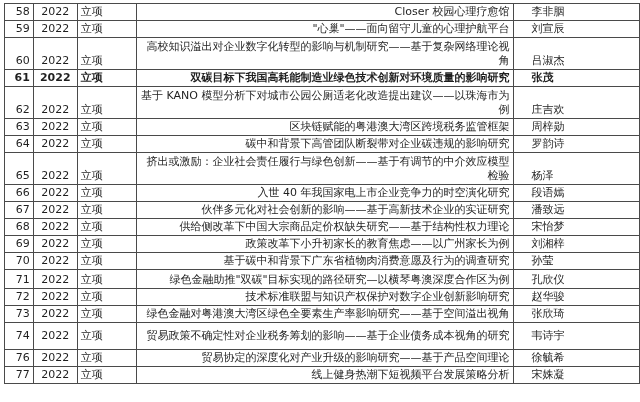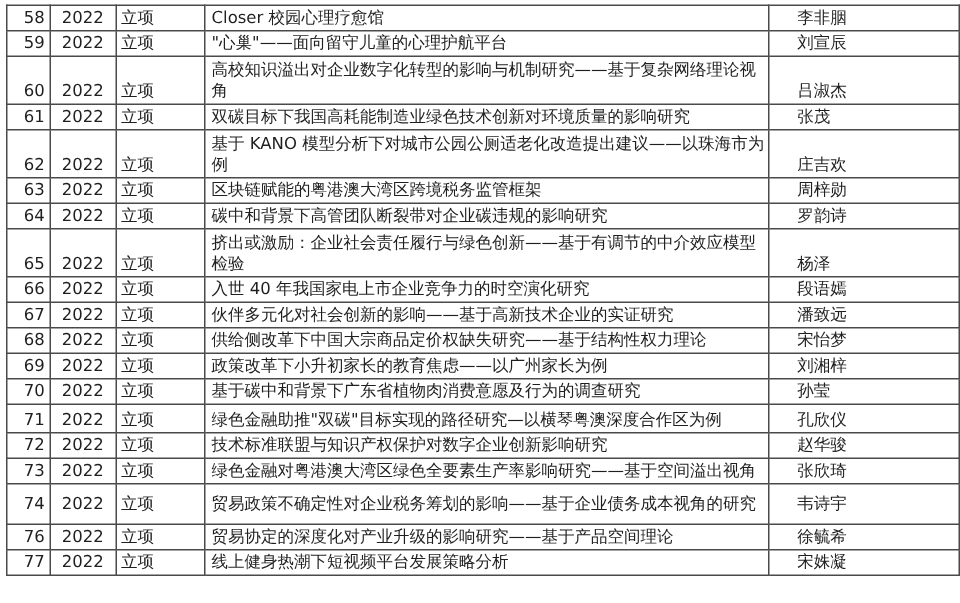--- a/index.html
+++ b/index.html
@@ -15,21 +15,21 @@
   td{
     border:1px solid #4a4a4a;
     font-size:11px;line-height:14px;color:#1f1f1f;
     vertical-align:bottom;
     padding:0 3px 1px 3px;
     overflow:hidden;white-space:nowrap;
   }
   td.c-no{text-align:right;}
   td.c-year{text-align:center;}
   td.c-status{text-align:left;}
-  td.c-title{padding-left:4px;}
+  td.c-title{padding-left:4px;text-align:right;}
   td.c-title .tline{white-space:nowrap;}
   td.c-name{padding-left:18px;}
   tr.v-mid td{vertical-align:middle;}
 </style>
 </head>
 <body>
 
 <table>
   <colgroup>
     <col style="width:29px">
@@ -60,21 +60,21 @@
       <tr style="height: 32px;">
         <td class="c-no">60</td>
         <td class="c-year">2022</td>
         <td class="c-status">立项</td>
         <td class="c-title">
           <div class="tline">高校知识溢出对企业数字化转型的影响与机制研究——基于复杂网络理论视</div>
           <div class="tline">角</div>
         </td>
         <td class="c-name">吕淑杰</td>
       </tr>
-      <tr style="height: 17px;">
+      <tr style="height: 17px; font-weight: bold;">
         <td class="c-no">61</td>
         <td class="c-year">2022</td>
         <td class="c-status">立项</td>
         <td class="c-title">
           <div class="tline">双碳目标下我国高耗能制造业绿色技术创新对环境质量的影响研究</div>
         </td>
         <td class="c-name">张茂</td>
       </tr>
       <tr style="height: 32px;">
         <td class="c-no">62</td>

